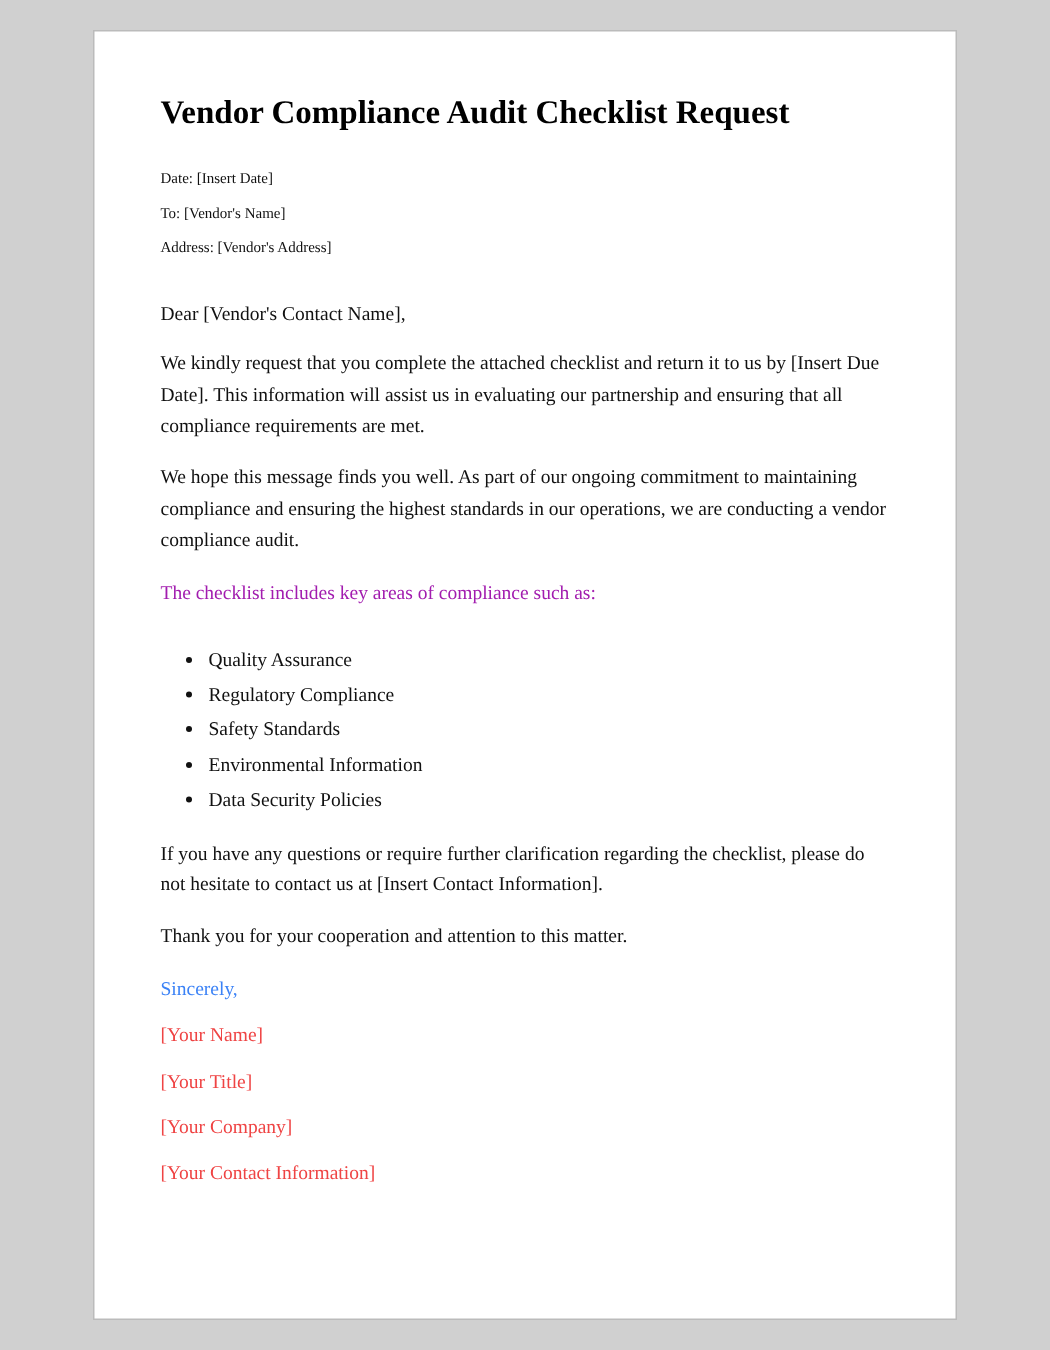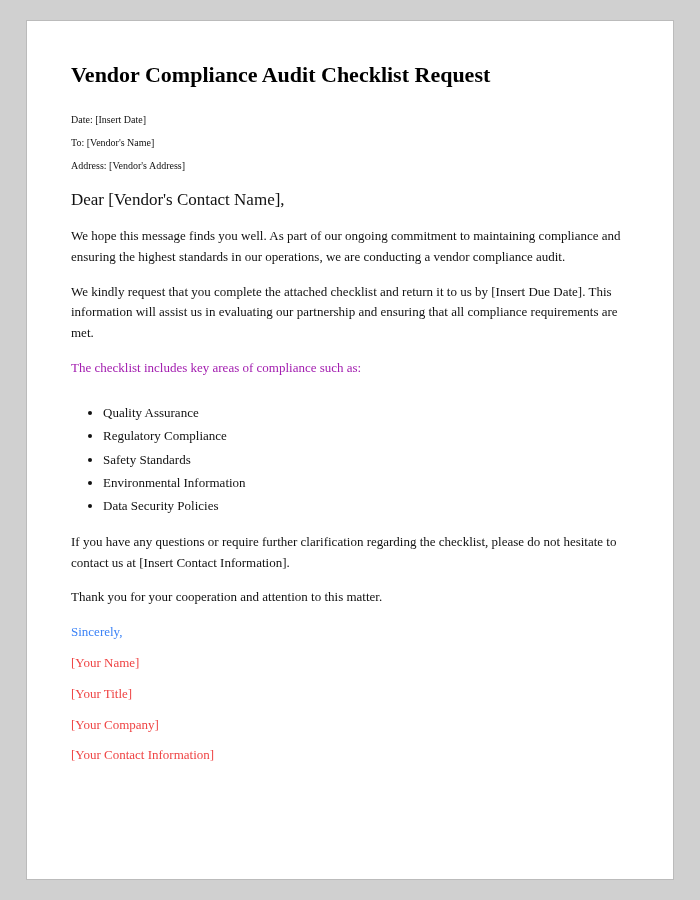--- a/index.html
+++ b/index.html
@@ -12,21 +12,21 @@
       width: 700px;
       height: 900px;
       background: #d0d0d0;
       display: flex;
       align-items: center;
       justify-content: center;
       font-family: Georgia, 'Times New Roman', serif;
     }
 
     .page {
-      width: 648px;
+      width: 576px;
       min-height: 860px;
       background: #ffffff;
       border: 1px solid #bbbbbb;
       padding: 40px 44px;
       display: flex;
       flex-direction: column;
     }
 
     .title {
       font-size: 22px;
@@ -37,24 +37,24 @@
     }
 
     .meta-line {
       font-size: 10px;
       color: #111;
       margin-bottom: 8px;
       line-height: 1.5;
     }
 
     .salutation {
-      font-size: 17px;
+      font-size: 13px;
       color: #111;
       margin-bottom: 14px;
-      margin-top: 6px;
+      margin-top: 18px;
       line-height: 1.5;
     }
 
     .paragraph {
       font-size: 13px;
       color: #111;
       margin-bottom: 14px;
       line-height: 1.6;
     }
 
@@ -99,23 +99,23 @@
   <div class="title">Vendor Compliance Audit Checklist Request</div>
 
   <div class="meta-line">Date: [Insert Date]</div>
 
   <div class="meta-line">To: [Vendor's Name]</div>
 
   <div class="meta-line">Address: [Vendor's Address]</div>
 
   <div class="salutation">Dear [Vendor's Contact Name],</div>
 
+  <div class="paragraph">We kindly request that you complete the attached checklist and return it to us by [Insert Due Date]. This information will assist us in evaluating our partnership and ensuring that all compliance requirements are met.</div>
+
   <div class="paragraph">We hope this message finds you well. As part of our ongoing commitment to maintaining compliance and ensuring the highest standards in our operations, we are conducting a vendor compliance audit.</div>
-
-  <div class="paragraph">We kindly request that you complete the attached checklist and return it to us by [Insert Due Date]. This information will assist us in evaluating our partnership and ensuring that all compliance requirements are met.</div>
 
   <div class="list-intro">The checklist includes key areas of compliance such as:</div>
 
   <ul class="checklist">
     <li>Quality Assurance</li>
     <li>Regulatory Compliance</li>
     <li>Safety Standards</li>
     <li>Environmental Information</li>
     <li>Data Security Policies</li>
   </ul>

